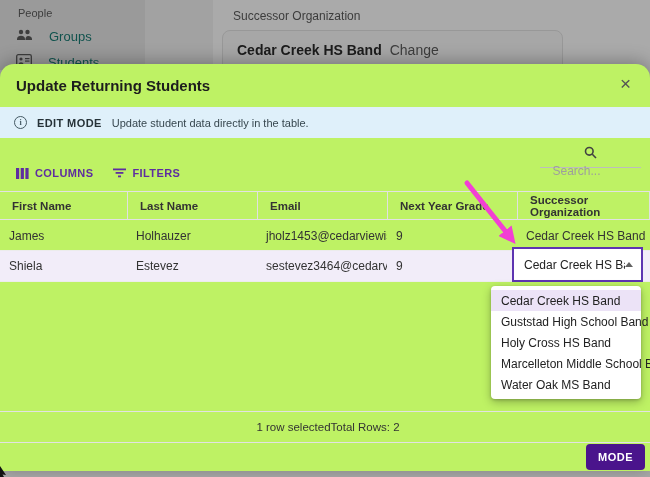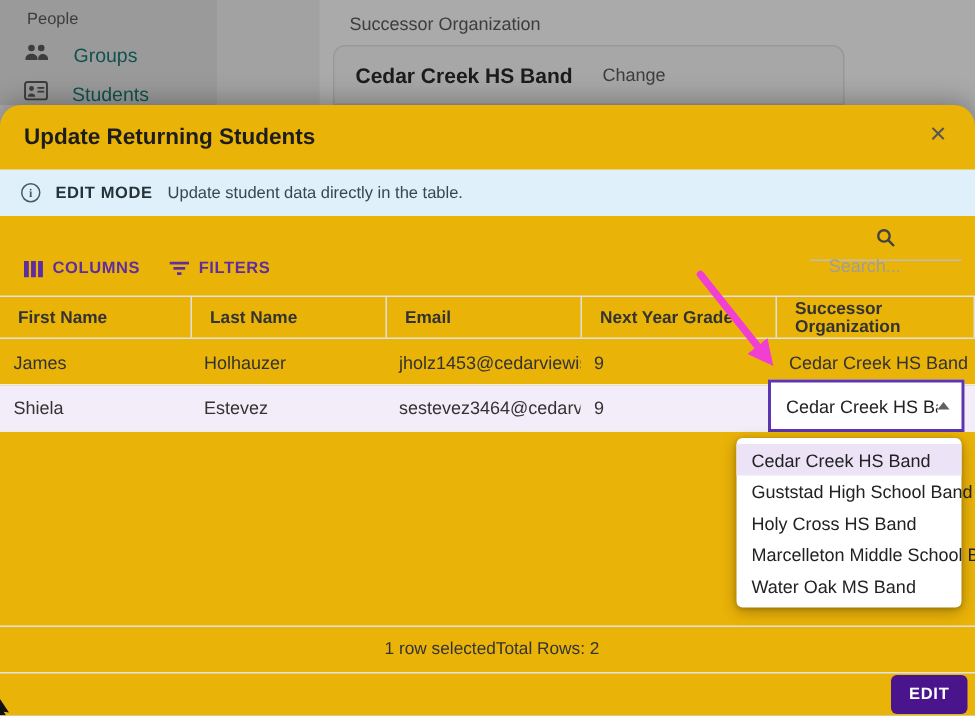--- a/index.html
+++ b/index.html
@@ -13,25 +13,25 @@
   .bg-strip { position:absolute; left:145px; top:0; width:68px; height:70px; background:#f2f2f2; }
   .bg-section-label { position:absolute; left:18px; top:7px; font-size:11px; color:#555; }
   .bg-nav-item { position:absolute; left:16px; display:flex; align-items:center; gap:16px;
     font-size:13px; color:#0f766e; }
   .bg-nav-item svg { flex:0 0 auto; }
   .bg-field-label { position:absolute; left:233px; top:9px; font-size:12px; color:#555; }
   .bg-card { position:absolute; left:222px; top:30px; width:341px; height:40px; background:#fbfbfb;
     border:1px solid #e3e3e3; border-radius:8px 8px 0 0; display:flex; align-items:center;
     padding-left:14px; gap:8px; }
   .bg-card-value { font-size:14px; font-weight:bold; color:#222; }
-  .bg-card-change { font-size:12px; color:#555;margin-left:12px; }
+  .bg-card-change { font-size:14px; color:#555; }
   .dim { position:absolute; inset:0; background:rgba(20,20,20,0.36); }
 
   
-  .modal { position:absolute; left:0; top:70px; width:650px; height:407px; background:#eab308;
+  .modal { position:absolute; left:0; top:64px; width:650px; height:407px; background:#bef264;
     border-radius:14px 14px 0 0; box-shadow:0 -2px 18px rgba(0,0,0,0.3); }
   .m-title { position:absolute; left:16px; top:13px; font-size:15px; font-weight:bold; color:#1d1d1d; }
   .m-close { position:absolute; right:19px; top:9px; font-size:19px; color:#555; cursor:pointer;
     line-height:22px; }
 
   .banner { position:absolute; left:0; top:43px; right:0; height:31px; background:#dff0fa;
     display:flex; align-items:center; padding-left:14px; gap:10px; }
   .banner-badge { font-size:11px; font-weight:bold; color:#263238; letter-spacing:0.4px; }
   .banner-msg { font-size:11px; color:#37474f; }
   .info-ic { width:13px; height:13px; border:1.3px solid #455a64; border-radius:50%;
@@ -210,21 +210,21 @@
       <div class="opt">Holy Cross HS Band</div>
       <div class="opt">Marcelleton Middle School Band</div>
       <div class="opt">Water Oak MS Band</div>
     </div>
 
     <div class="gfoot">
       <span>1 row selected</span>
       <span>Total Rows: 2</span>
     </div>
 
-    <button class="done-btn">EDIT</button>
+    <button class="done-btn">MODE</button>
   </div>
 
   <svg class="overlay-svg">
     <defs>
       <marker id="ah" viewBox="0 0 10 10" refX="1" refY="5" markerWidth="3.4" markerHeight="3.4" orient="auto">
         <path d="M0,0 L10,5 L0,10 Z" fill="#f23fd3"></path>
       </marker>
     </defs>
     <line x1="467" y1="183" x2="506" y2="232" stroke="#f23fd3" stroke-width="5" stroke-linecap="round" marker-end="url(#ah)"></line>
     <polygon points="0,466 6,475 2.5,474.5 4,477 0,477" fill="#111"></polygon>

